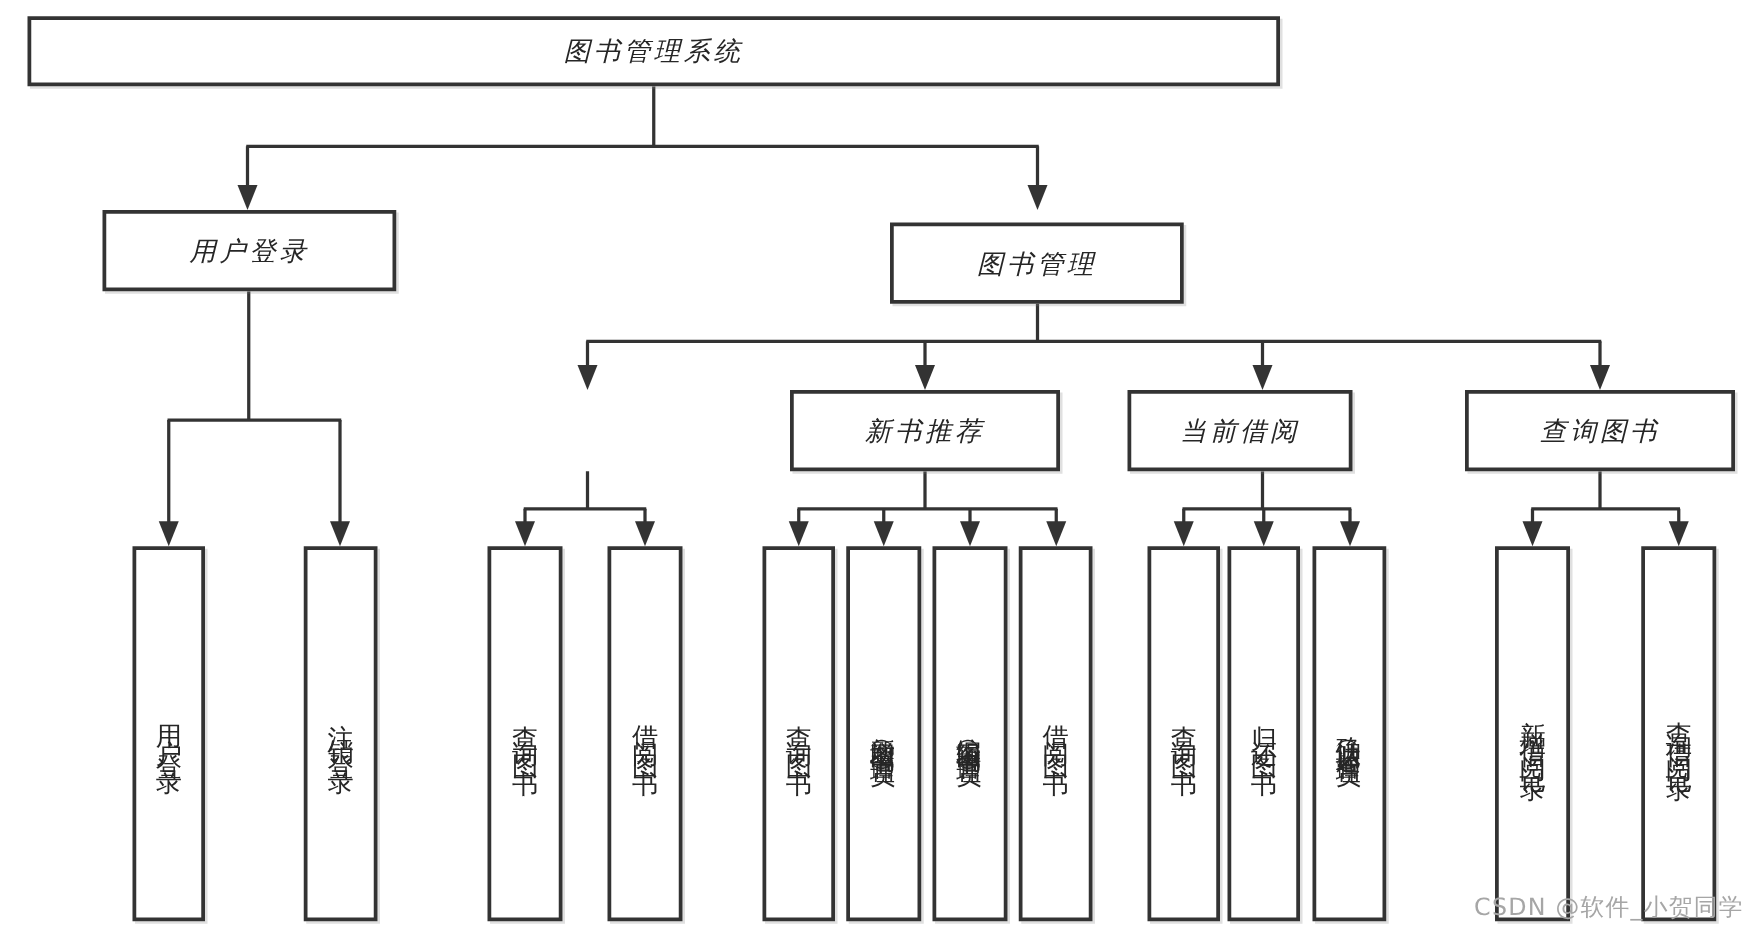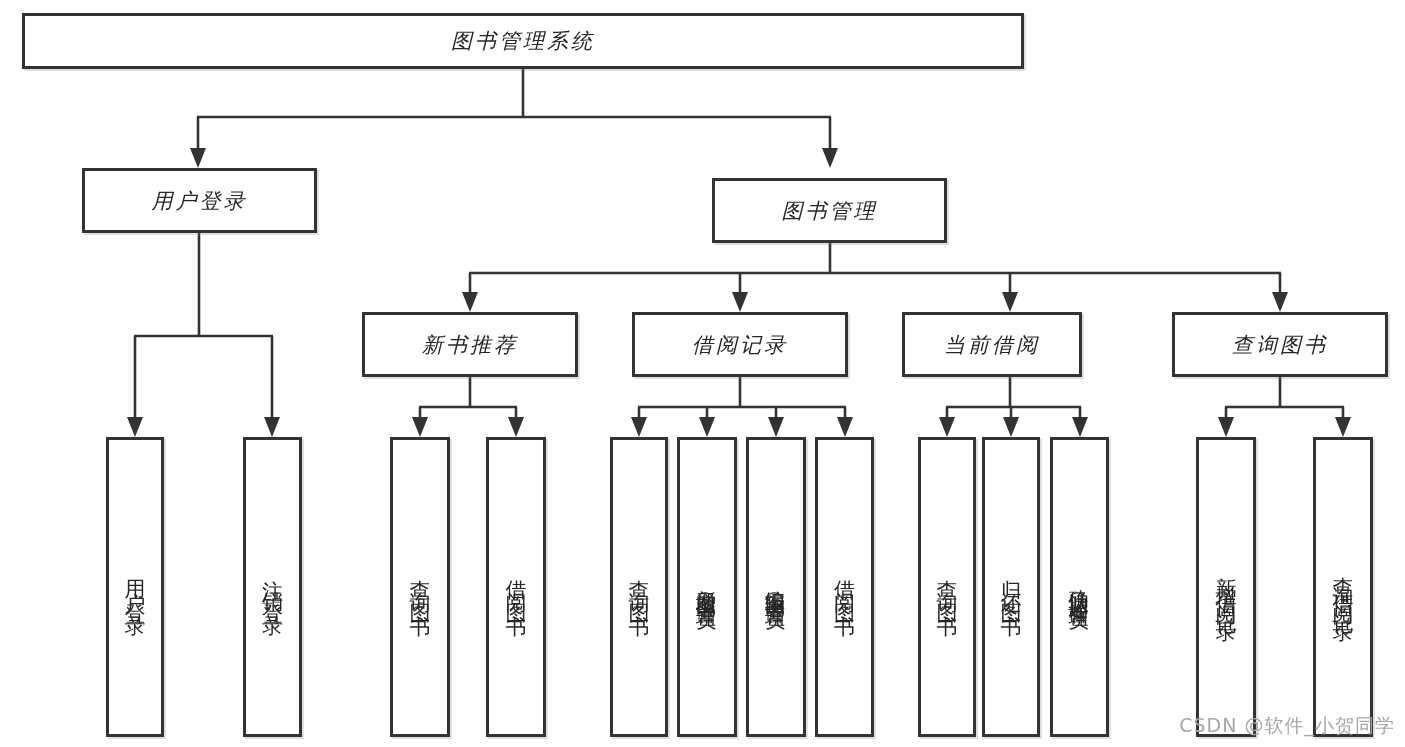--- a/index.html
+++ b/index.html
@@ -91,22 +91,21 @@
       <polygon points="1218,417 1234,417 1226,437"></polygon>
       <polygon points="1335,417 1351,417 1343,437"></polygon>
     </g>
   </svg>
 
   <div class="box h-box" style="left:22px;top:13px;width:1002px;height:56px;">图书管理系统</div>
 
   <div class="box h-box" style="left:82px;top:168px;width:235px;height:65px;">用户登录</div>
   <div class="box h-box" style="left:712px;top:168px;width:235px;height:65px;margin-top:10px;">图书管理</div>
 
-  <div class="box h-box" style="left:362px;top:312px;width:216px;height:65px;">新书推荐</div>
-  <div class="box h-box" style="left:632px;top:312px;width:216px;height:65px;">借阅记录</div>
+  <div class="box h-box" style="left:632px;top:312px;width:216px;height:65px;">新书推荐</div>
   <div class="box h-box" style="left:902px;top:312px;width:180px;height:65px;">当前借阅</div>
   <div class="box h-box" style="left:1172px;top:312px;width:216px;height:65px;">查询图书</div>
 
   <div class="box v-box" style="left:106px;top:437px;width:58px;height:300px;">用户登录</div>
   <div class="box v-box" style="left:243px;top:437px;width:59px;height:300px;">注销登录</div>
 
   <div class="box v-box" style="left:390px;top:437px;width:60px;height:300px;">查询图书</div>
   <div class="box v-box" style="left:486px;top:437px;width:60px;height:300px;">借阅图书</div>
 
   <div class="box v-box" style="left:610px;top:437px;width:58px;height:300px;">查询图书</div>

